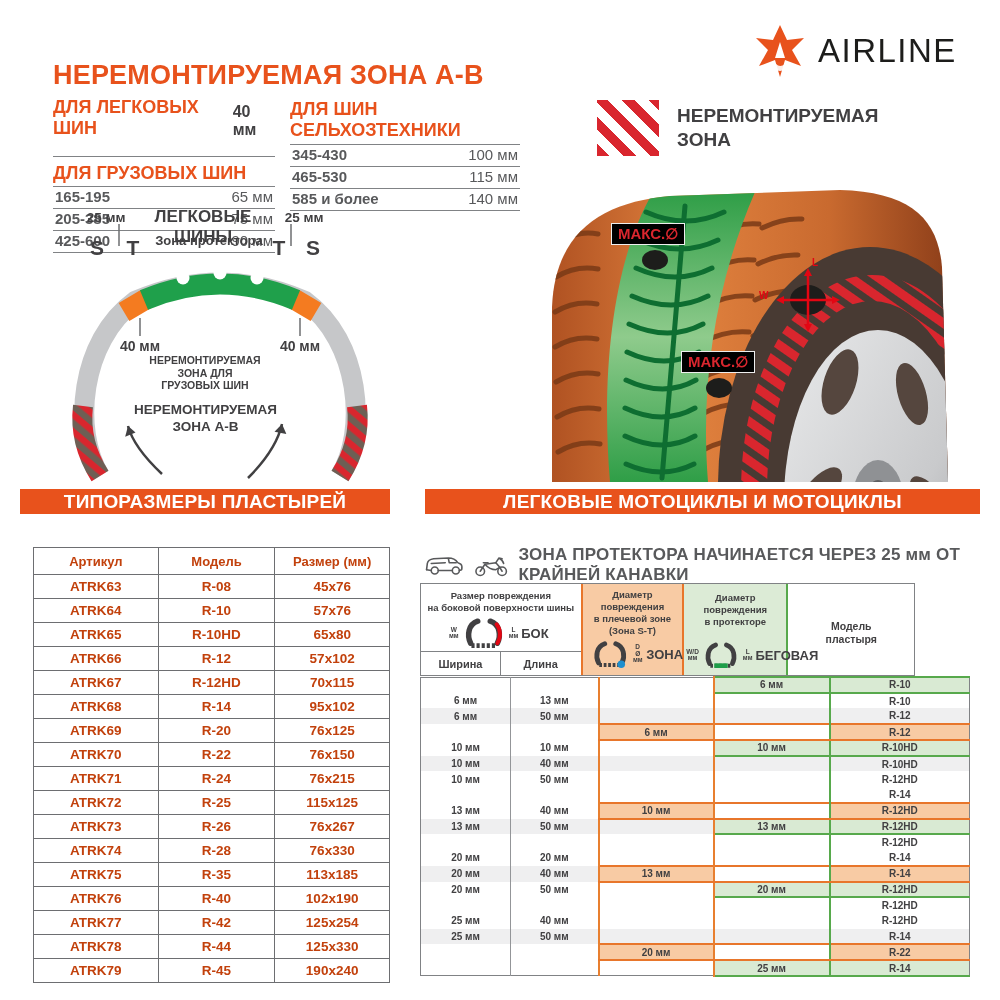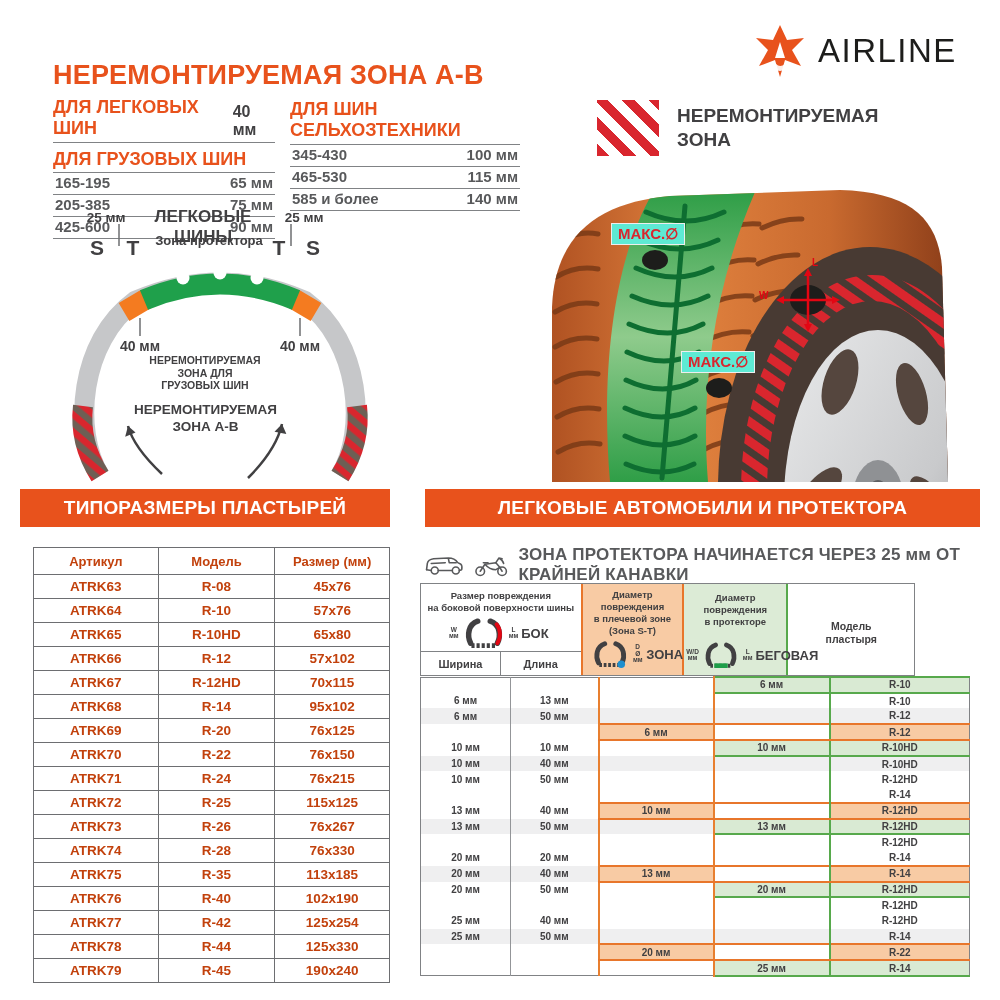--- a/index.html
+++ b/index.html
@@ -8,37 +8,37 @@
   #page { position:relative; width:1000px; height:1000px; background:#fff; overflow:hidden; }
   .abs { position:absolute; }
   .pre { white-space:pre-line; }
 
   
   .main-title { left:53px; top:60px; font-size:27px; font-weight:bold; color:#E8521C; letter-spacing:.2px; }
   .zone-col { font-weight:bold; }
   .zone-label { color:#E8521C; font-size:18px; font-weight:bold; }
   .zone-row { display:flex; justify-content:space-between; align-items:flex-end; border-bottom:1.5px solid #808285; padding:1px 2px 3px 2px; }
   .zone-row .rng { color:#58595B; font-size:15px; font-weight:bold; }
-  .zone-row .val { color:#58595B; font-size:15px; font-weight:bold; }
-  .zone-head { padding:0 0 3px 0; border-bottom:1.5px solid #808285; display:flex; justify-content:space-between; }
+  .zone-row .val { color:#58595B; font-size:15px; font-weight:normal; }
+  .zone-head { padding:0 0 17px 0; border-bottom:1.5px solid #808285; display:flex; justify-content:space-between; }
 
   
   .brand-text { font-size:33px; font-weight:normal; color:#1d1d1b; letter-spacing:1.5px; }
 
   
   .legend-swatch { width:62px; height:56px;
     background:repeating-linear-gradient(45deg,#D9262E 0 9px,#ffffff 9px 19px); }
   .legend-text { font-size:19px; font-weight:bold; color:#414042; line-height:1.25; }
 
   
   #diagram { left:40px; top:196px; width:360px; height:292px; }
   .dg-txt { position:absolute; font-weight:bold; color:#414042; text-align:center; }
 
   
-  .banner { top:489px; height:38px; background:#E8521C; color:#fff; display:flex; align-items:center; justify-content:center;
+  .banner { top:489px; height:25px; background:#E8521C; color:#fff; display:flex; align-items:center; justify-content:center;
     font-size:19px; font-weight:bold; letter-spacing:.2px; }
 
   
   #patch-table { left:33px; top:547px; width:357px; border-collapse:collapse; }
   #patch-table th, #patch-table td { border:1px solid #6d6e71; text-align:center; font-weight:bold; color:#c2410c; }
   #patch-table th { height:27px; font-size:13px; }
   #patch-table td { height:24px; font-size:13.5px; }
 
   
   .note-text { font-size:17px; font-weight:bold; color:#58595B; letter-spacing:.2px; }
@@ -62,21 +62,21 @@
   #dmg-table td { height:15.74px; padding:0; font-size:10px; font-weight:bold; color:#414042; text-align:center; overflow:hidden; }
   #dmg-table td.c1 { border-right:1px solid #939598; }
   #dmg-table td.c3 { border-left:2px solid #E87F2F; border-right:2px solid #E87F2F; }
   #dmg-table td.c4 { border-right:2px solid #57A94C; }
   #dmg-table tr.gray td { background:#efeff0; }
   #dmg-table td.hl-o { background:#F8CBA4 !important; border-top:2px solid #E8762B; border-bottom:2px solid #E8762B; }
   #dmg-table td.hl-op { background:#fff !important; border-top:2px solid #E8762B; border-bottom:2px solid #E8762B; }
   #dmg-table td.hl-g { background:#D9EAD3 !important; border-top:2px solid #57A94C; border-bottom:2px solid #57A94C; }
 
   
-  .maks-box { position:absolute; background:#5eead4; color:#D9262E; font-weight:bold; font-size:15px; padding:1px 6px; box-shadow:0 0 0 1px #eee; }
+  .maks-box { position:absolute; background:#000000; color:#D9262E; font-weight:bold; font-size:15px; padding:1px 6px; box-shadow:0 0 0 1px #eee; }
   .dot { position:absolute; background:#1d1d1b; border-radius:50%; }
 </style>
 </head>
 <body>
 
 <div id="page">
 
   <div class="abs" style="left:752px; top:24px; display:flex; align-items:center; gap:10px;">
     <svg width="56" height="54" viewBox="0 0 56 54">
       <path d="M28 1 L35 16 L52 14 L40 26 L49 42 L33 36 L28 53 L23 36 L7 42 L16 26 L4 14 L21 16 Z" fill="#E8521C"></path>
@@ -282,21 +282,21 @@
     </svg>
     <div class="maks-box" style="left:72px; top:52px;">МАКС.∅</div>
     <div class="dot" style="left:102px; top:78px; width:26px; height:20px;"></div>
     <div class="maks-box" style="left:142px; top:180px;">МАКС.∅</div>
     <div class="dot" style="left:166px; top:206px; width:26px; height:20px;"></div>
     <div class="abs" style="left:219px; top:118px; color:#E30613; font-size:10px; font-weight:bold;">W</div>
     <div class="abs" style="left:272px; top:85px; color:#E30613; font-size:10px; font-weight:bold;">L</div>
   </div>
 
   <div class="abs banner" style="left:20px; width:370px;">ТИПОРАЗМЕРЫ ПЛАСТЫРЕЙ</div>
-  <div class="abs banner" style="left:425px; width:555px;">ЛЕГКОВЫЕ АВТОМОБИЛИ И ПРОТЕКТОРА</div>
+  <div class="abs banner" style="left:425px; width:555px;">ЛЕГКОВЫЕ МОТОЦИКЛЫ И МОТОЦИКЛЫ</div>
 
   <table id="patch-table" class="abs">
     <colgroup>
         <col style="width:125px">
         <col style="width:117px">
         <col style="width:115px">
       </colgroup>
     <thead>
       <tr>
         <th>Артикул</th>

